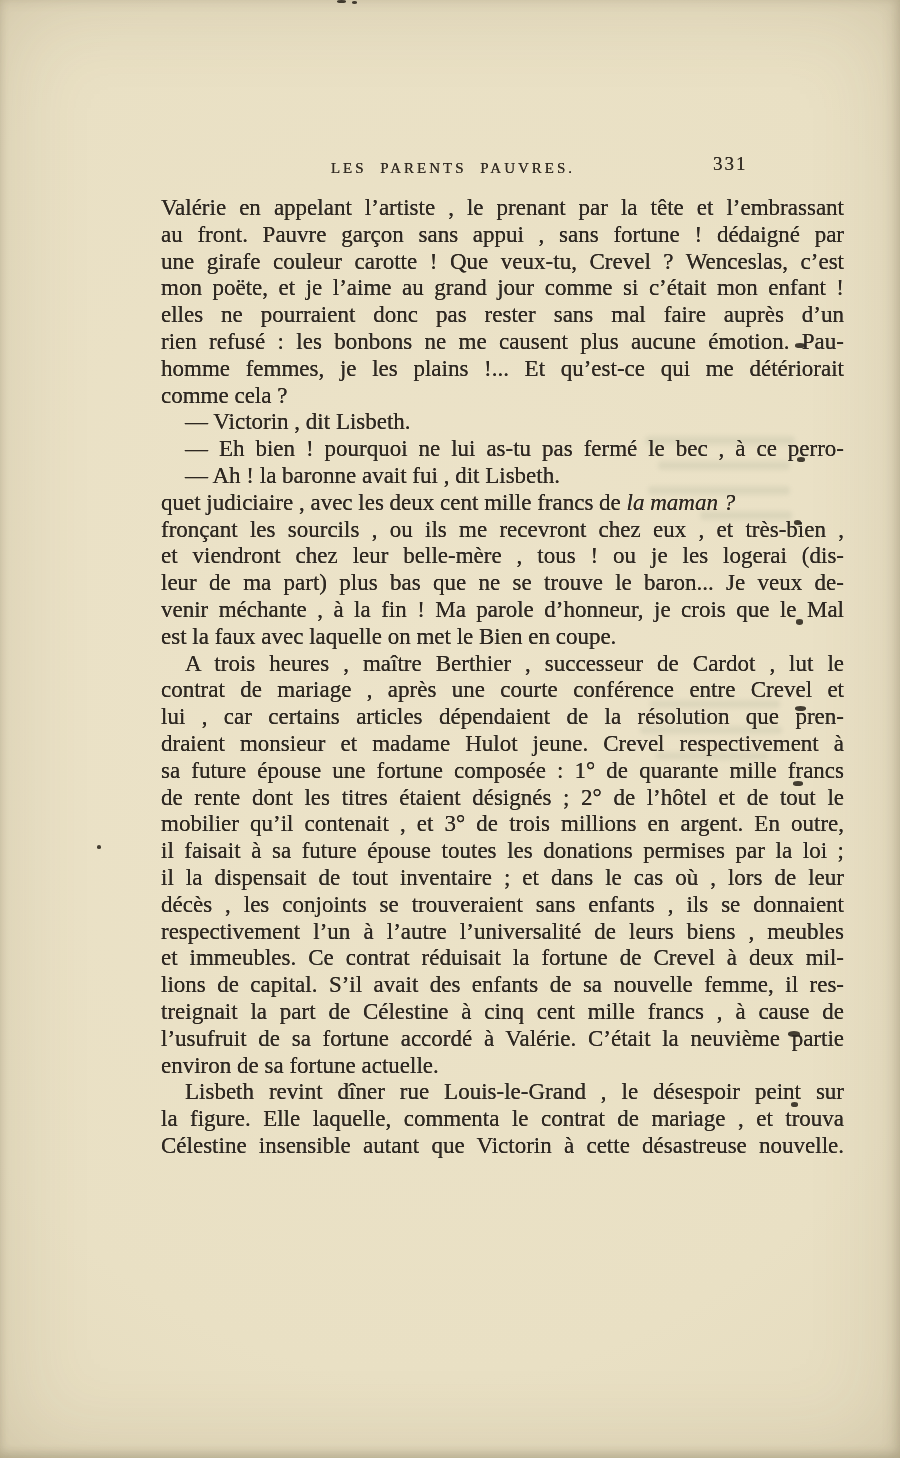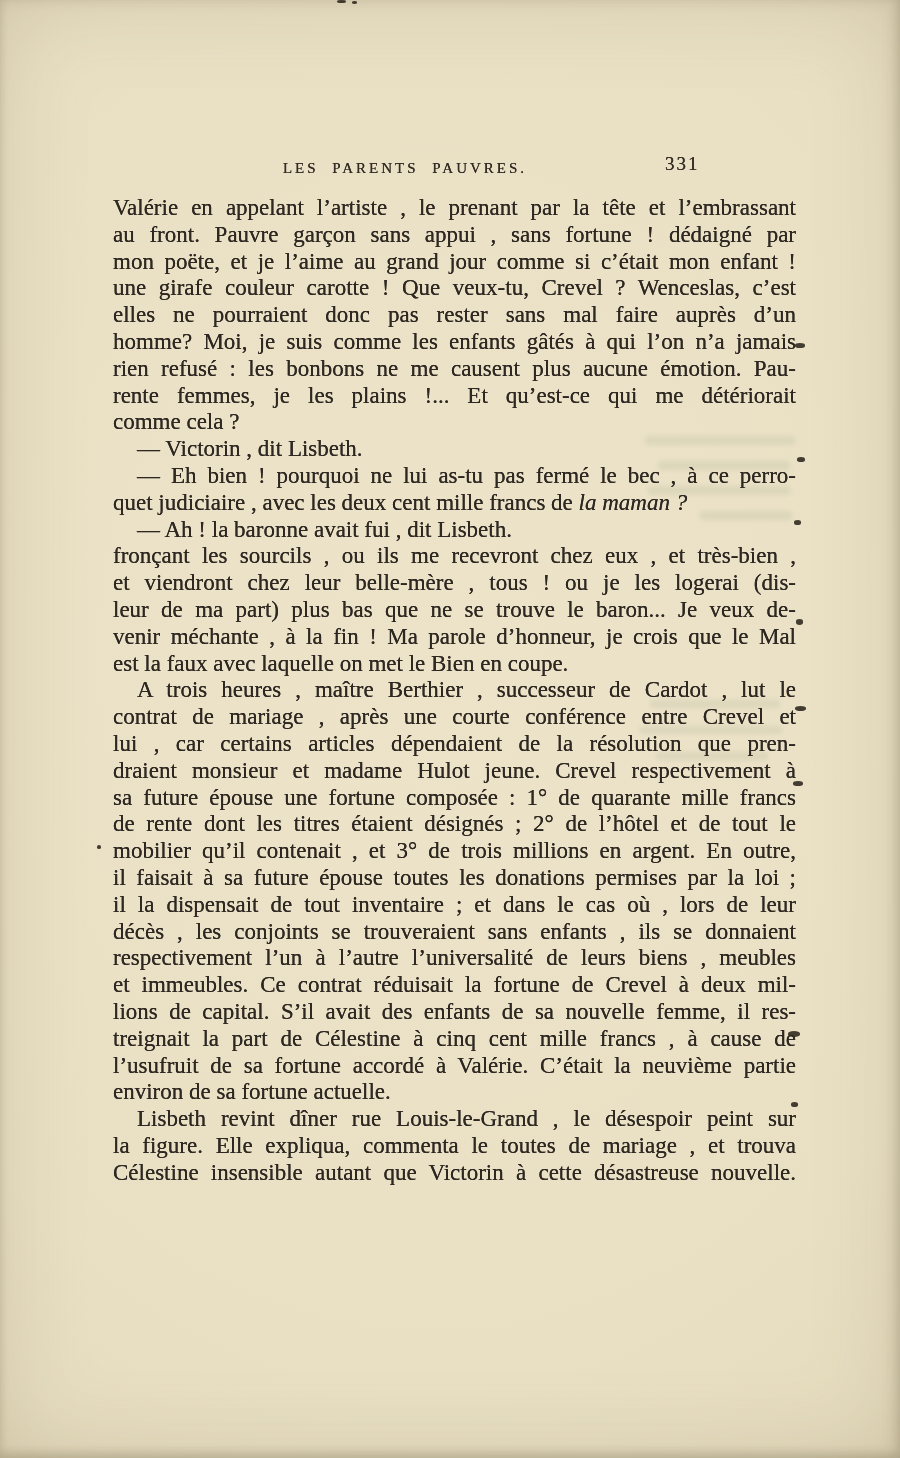--- a/index.html
+++ b/index.html
@@ -15,21 +15,21 @@
   .page {
     position: absolute;
     inset: 0;
     background: radial-gradient(ellipse 120% 90% at 48% 45%,
       #ece3c9 0%, #e9e0c4 55%, #e2d8ba 82%, #d6cba8 96%, #cbbf99 100%);
     box-shadow: inset 0 0 90px rgba(110, 95, 60, 0.18),
                 inset -6px 0 14px rgba(90, 78, 48, 0.14),
                 inset 0 -5px 10px rgba(80, 70, 45, 0.18);
   }
   .artifacts { position: absolute; inset: 0; z-index: 1; }
-  .content { position: absolute; inset: 0; z-index: 2; }
+  .content { position: absolute; inset: 0; z-index: 2; margin-left: 48px; }
 
   .header {
     position: absolute;
     top: 156px;
     left: 113px;
     width: 683px;
     height: 30px;
     color: #342d25;
   }
   .running-title {
@@ -110,31 +110,30 @@
       <div class="smudge" style="left: 656px; top: 752px; width: 112px; height: 8px;"></div>
     </div>
   <div class="content">
     <div class="header">
       <span class="running-title">LES PARENTS PAUVRES.</span>
       <span class="page-number">331</span>
     </div>
     <div class="page-body">
         <div class="line"><span>Valérie en appelant l’artiste , le prenant par la tête et l’embrassant</span></div>
         <div class="line"><span>au front. Pauvre garçon sans appui , sans fortune ! dédaigné par</span></div>
+        <div class="line"><span>une girafe couleur carotte ! Que veux-tu, Crevel ? Wenceslas, c’est</span></div>
         <div class="line"><span>mon poëte, et je l’aime au grand jour comme si c’était mon enfant !</span></div>
-        <div class="line"><span>une girafe couleur carotte ! Que veux-tu, Crevel ? Wenceslas, c’est</span></div>
         <div class="line"><span>elles ne pourraient donc pas rester sans mal faire auprès d’un</span></div>
-        <div class="line"><span>homme? Moi, je suis comme les enfants gâtés à qui l’on n’a jamais</span></div>
         <div class="line"><span>rien refusé : les bonbons ne me causent plus aucune émotion. Pau-</span></div>
-        <div class="line"><span>rente femmes, je les plains !... Et qu’est-ce qui me détériorait</span></div>
+        <div class="line"><span>homme femmes, je les plains !... Et qu’est-ce qui me détériorait</span></div>
         <div class="line end"><span>comme cela ?</span></div>
         <div class="line indent end"><span>— Victorin , dit Lisbeth.</span></div>
         <div class="line indent"><span>— Eh bien ! pourquoi ne lui as-tu pas fermé le bec , à ce perro-</span></div>
+        <div class="line indent end"><span>— Ah ! la baronne avait fui , dit Lisbeth.</span></div>
         <div class="line end"><span>quet judiciaire , avec les deux cent mille francs de </span><span class="it">la maman ?</span></div>
-        <div class="line indent end"><span>— Ah ! la baronne avait fui , dit Lisbeth.</span></div>
         <div class="line"><span>fronçant les sourcils , ou ils me recevront chez eux , et très-bien ,</span></div>
         <div class="line"><span>et viendront chez leur belle-mère , tous ! ou je les logerai (dis-</span></div>
         <div class="line"><span>leur de ma part) plus bas que ne se trouve le baron... Je veux de-</span></div>
         <div class="line"><span>venir méchante , à la fin ! Ma parole d’honneur, je crois que le Mal</span></div>
         <div class="line end"><span>est la faux avec laquelle on met le Bien en coupe.</span></div>
         <div class="line indent"><span>A trois heures , maître Berthier , successeur de Cardot , lut le</span></div>
         <div class="line"><span>contrat de mariage , après une courte conférence entre Crevel et</span></div>
         <div class="line"><span>lui , car certains articles dépendaient de la résolution que pren-</span></div>
         <div class="line"><span>draient monsieur et madame Hulot jeune. Crevel respectivement à</span></div>
         <div class="line"><span>sa future épouse une fortune composée : 1° de quarante mille francs</span></div>
@@ -143,17 +142,17 @@
         <div class="line"><span>il faisait à sa future épouse toutes les donations permises par la loi ;</span></div>
         <div class="line"><span>il la dispensait de tout inventaire ; et dans le cas où , lors de leur</span></div>
         <div class="line"><span>décès , les conjoints se trouveraient sans enfants , ils se donnaient</span></div>
         <div class="line"><span>respectivement l’un à l’autre l’universalité de leurs biens , meubles</span></div>
         <div class="line"><span>et immeubles. Ce contrat réduisait la fortune de Crevel à deux mil-</span></div>
         <div class="line"><span>lions de capital. S’il avait des enfants de sa nouvelle femme, il res-</span></div>
         <div class="line"><span>treignait la part de Célestine à cinq cent mille francs , à cause de</span></div>
         <div class="line"><span>l’usufruit de sa fortune accordé à Valérie. C’était la neuvième partie</span></div>
         <div class="line end"><span>environ de sa fortune actuelle.</span></div>
         <div class="line indent"><span>Lisbeth revint dîner rue Louis-le-Grand , le désespoir peint sur</span></div>
-        <div class="line"><span>la figure. Elle expliqua, commenta le toutes de mariage , et trouva</span></div>
+        <div class="line"><span>la figure. Elle laquelle, commenta le contrat de mariage , et trouva</span></div>
         <div class="line"><span>Célestine insensible autant que Victorin à cette désastreuse nouvelle.</span></div>
       </div>
   </div>
 </div>
 
 </body></html>

